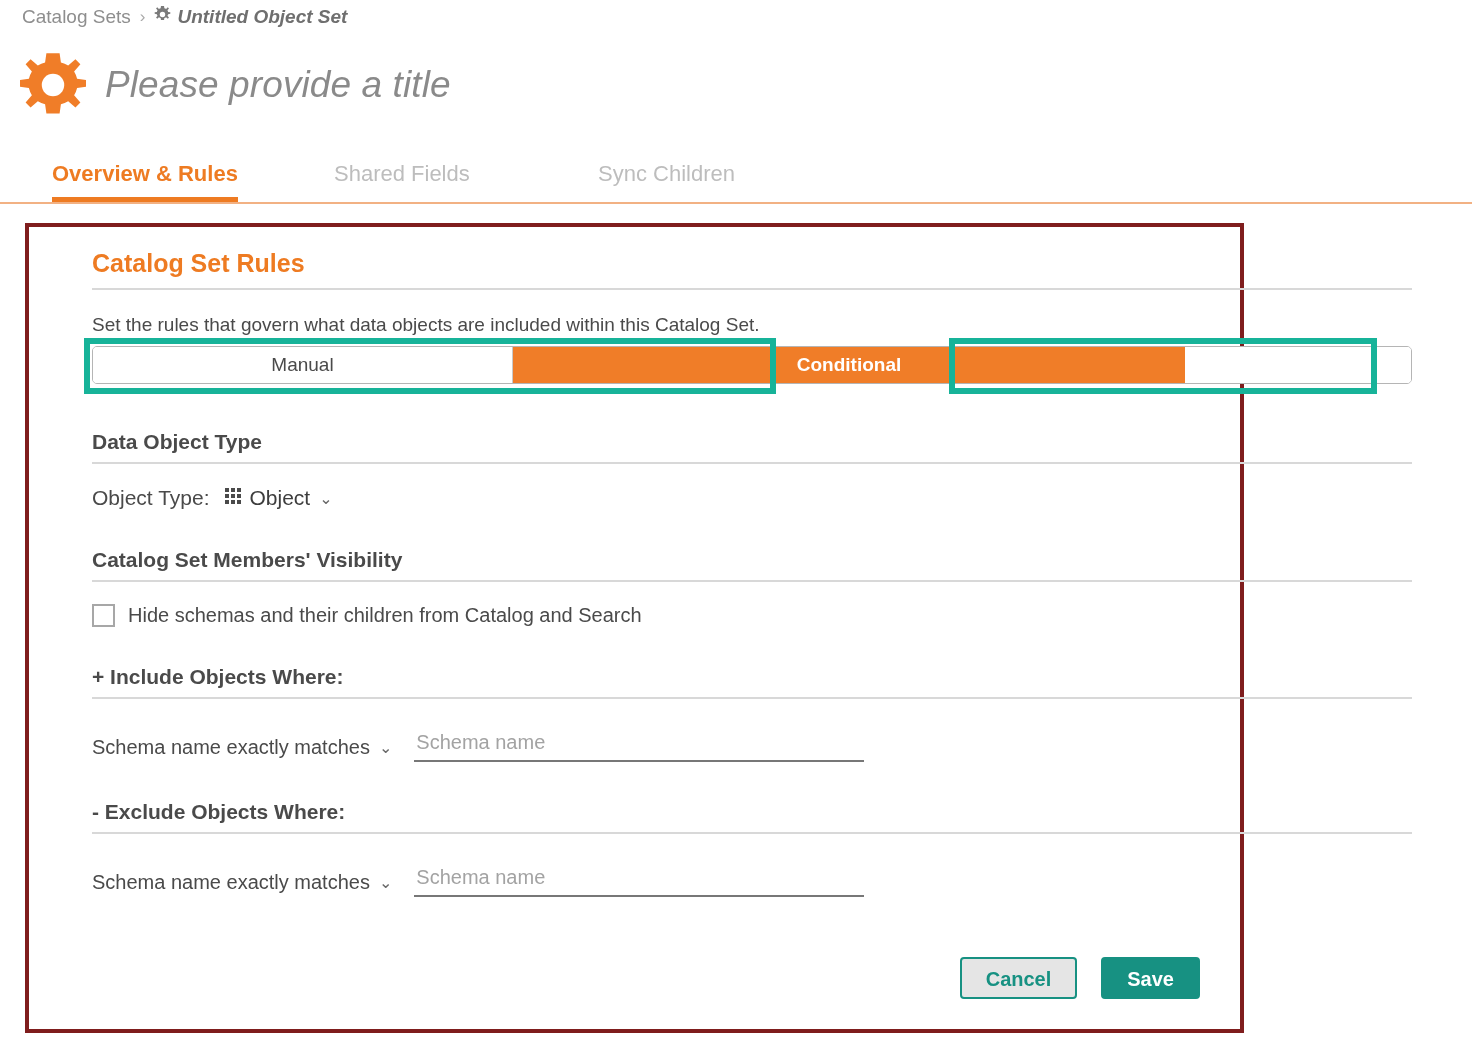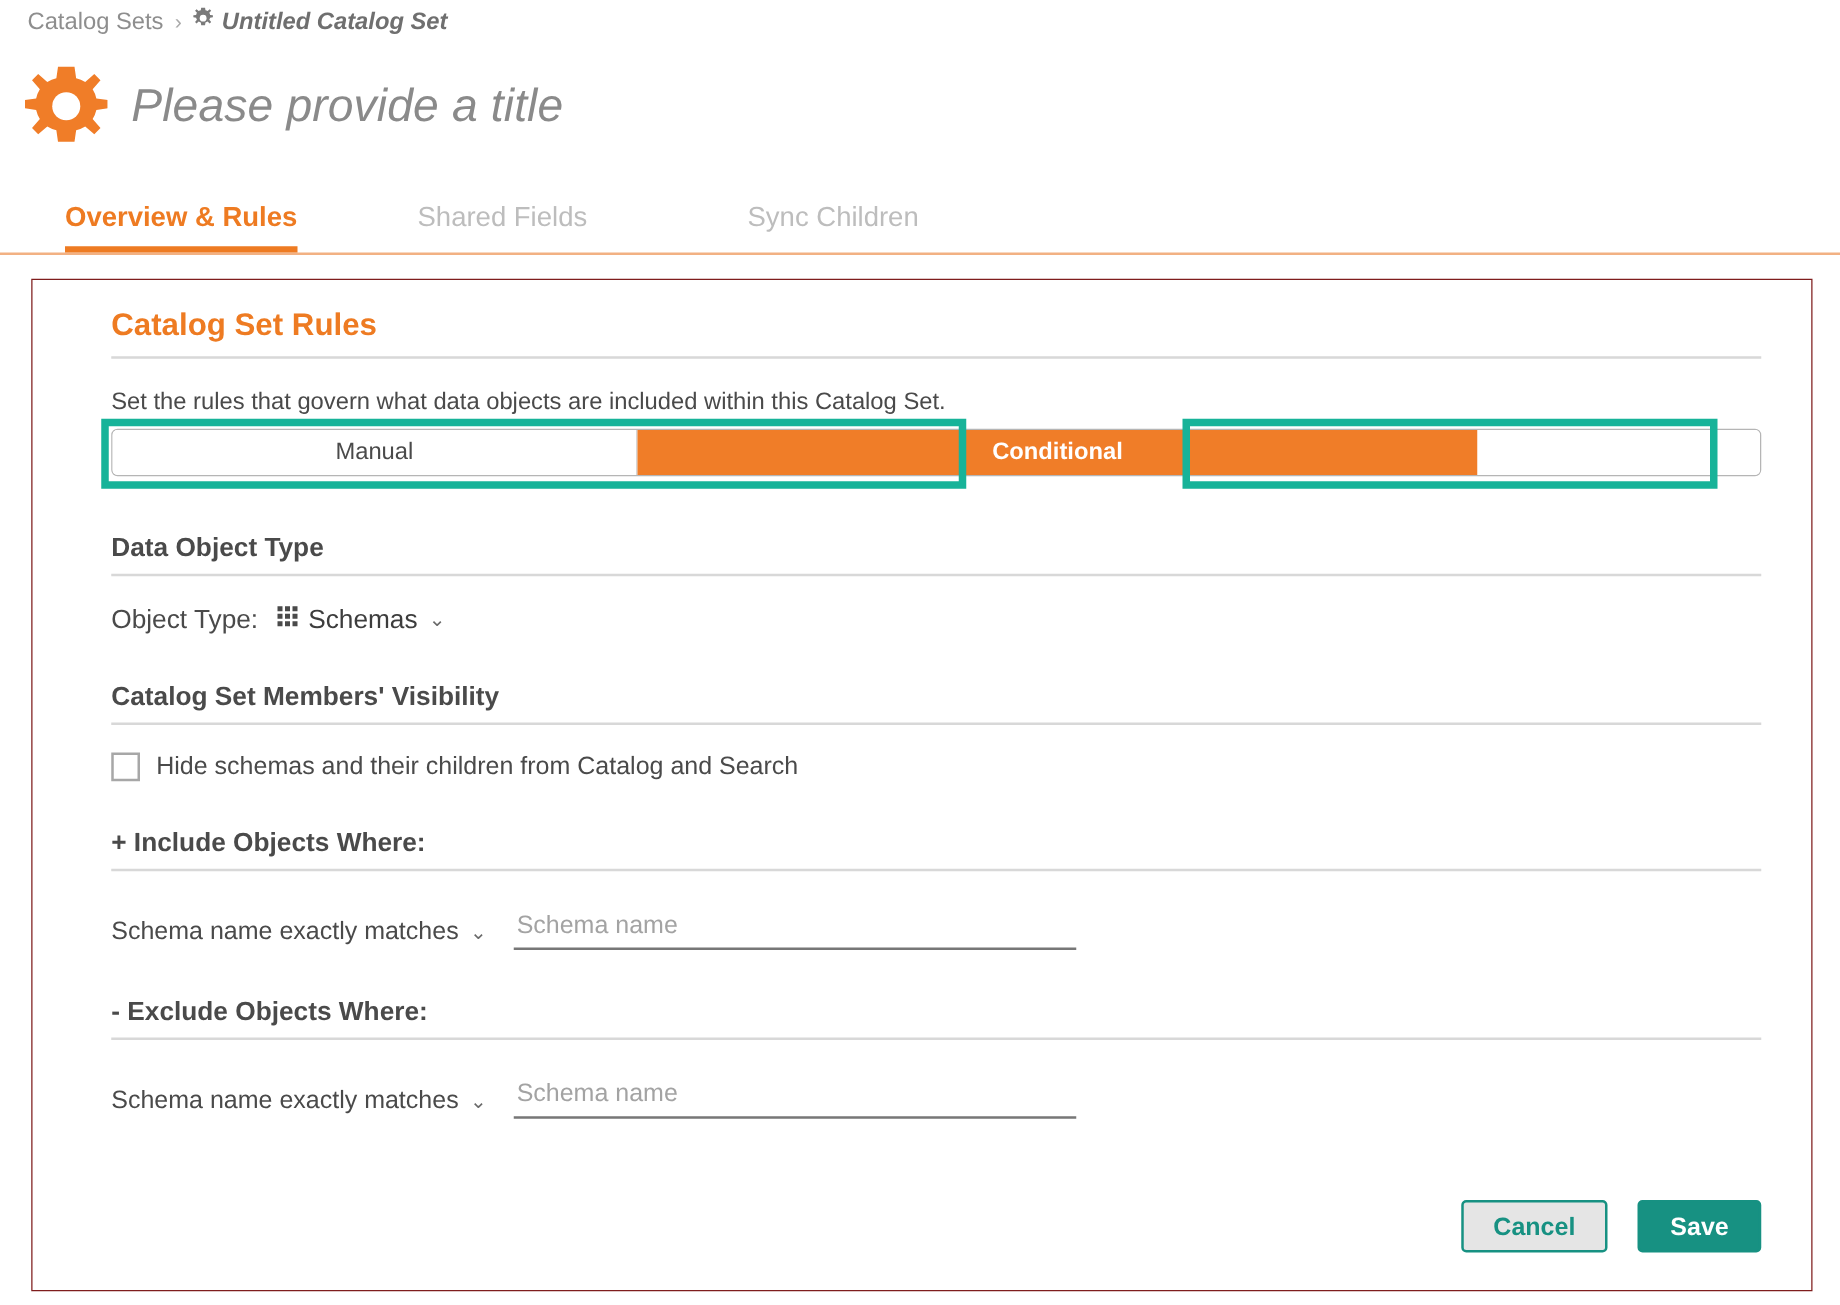--- a/index.html
+++ b/index.html
@@ -49,22 +49,22 @@
     white-space: nowrap;
   }
   .tab.active { color: #ee7b22; font-weight: bold; border-bottom: 5px solid #ee7b22; }
   .tab-1 { left: 52px; }
   .tab-2 { left: 334px; }
   .tab-3 { left: 598px; }
 
   
   .card {
     position: absolute; left: 25px; top: 223px;
-    width: 1425px; height: 810px;
-    border: 1px solid #7f1d1d; background: #fff;
+    width: 1219px; height: 810px;
+    border: 4px solid #7f1d1d; background: #fff;
   }
   .card-inner { position: absolute; left: 63px; top: 22px; width: 1320px; }
 
   .section-title-orange {
     font-size: 25px; color: #ee7b22; font-weight: bold;
     padding-bottom: 10px; border-bottom: 2px solid #d8d8d8;
     margin: 0 0 0 0;
   }
   .intro {
     font-size: 19px; color: #4a4a4a; margin: 24px 0 0 0;
@@ -171,21 +171,21 @@
 
 <div class="breadcrumb">
   <span>Catalog Sets</span>
   <span class="sep">›</span>
   <span class="crumb-gear">
     <svg width="17" height="17" viewBox="0 0 100 100" aria-hidden="true">
       <path fill="#7a7a7a" d="M50 0 l9 0 2 13 a38 38 0 0 1 10 4 l10-9 7 7 -9 10 a38 38 0 0 1 4 10 l13 2 0 9 -13 2 a38 38 0 0 1-4 10 l9 10 -7 7 -10-9 a38 38 0 0 1-10 4 l-2 13 -9 0 -9 0 -2-13 a38 38 0 0 1-10-4 l-10 9 -7-7 9-10 a38 38 0 0 1-4-10 l-13-2 0-9 13-2 a38 38 0 0 1 4-10 l-9-10 7-7 10 9 a38 38 0 0 1 10-4 l2-13 z"></path>
       <circle cx="50" cy="50" r="16" fill="#ffffff"></circle>
     </svg>
   </span>
-  <span class="crumb-current">Untitled Catalog Set</span>
+  <span class="crumb-current">Untitled Object Set</span>
 </div>
 
 <div class="title-row">
   <span class="title-gear">
     <svg width="66" height="66" viewBox="0 0 100 100" aria-hidden="true">
       <path fill="#f07d28" d="M50 2 l10 0 2 14 a36 36 0 0 1 11 4.5 l11-9.5 7.5 7.5 -9.5 11 a36 36 0 0 1 4.5 11 l14 2 0 10 -14 2 a36 36 0 0 1-4.5 11 l9.5 11 -7.5 7.5 -11-9.5 a36 36 0 0 1-11 4.5 l-2 14 -10 0 -10 0 -2-14 a36 36 0 0 1-11-4.5 l-11 9.5 -7.5-7.5 9.5-11 a36 36 0 0 1-4.5-11 l-14-2 0-10 14-2 a36 36 0 0 1 4.5-11 l-9.5-11 7.5-7.5 11 9.5 a36 36 0 0 1 11-4.5 l2-14 z"></path>
       <circle cx="50" cy="50" r="17" fill="#ffffff"></circle>
     </svg>
   </span>
   <span class="title-text">Please provide a title</span>
@@ -224,21 +224,21 @@
               <rect x="13" y="2" width="4" height="4"></rect>
             <rect x="1" y="8" width="4" height="4"></rect>
               <rect x="7" y="8" width="4" height="4"></rect>
               <rect x="13" y="8" width="4" height="4"></rect>
             <rect x="1" y="14" width="4" height="4"></rect>
               <rect x="7" y="14" width="4" height="4"></rect>
               <rect x="13" y="14" width="4" height="4"></rect>
           </g>
         </svg>
       </span>
-      <span class="objtype-value">Schemas</span>
+      <span class="objtype-value">Object</span>
       <span class="chev">⌄</span>
     </div>
 
     <div class="sec-head">Catalog Set Members' Visibility</div>
     <div class="row-check">
       <span class="checkbox"></span>
       <span>Hide schemas and their children from Catalog and Search</span>
     </div>
 
     <div class="sec-head">+ Include Objects Where:</div>

